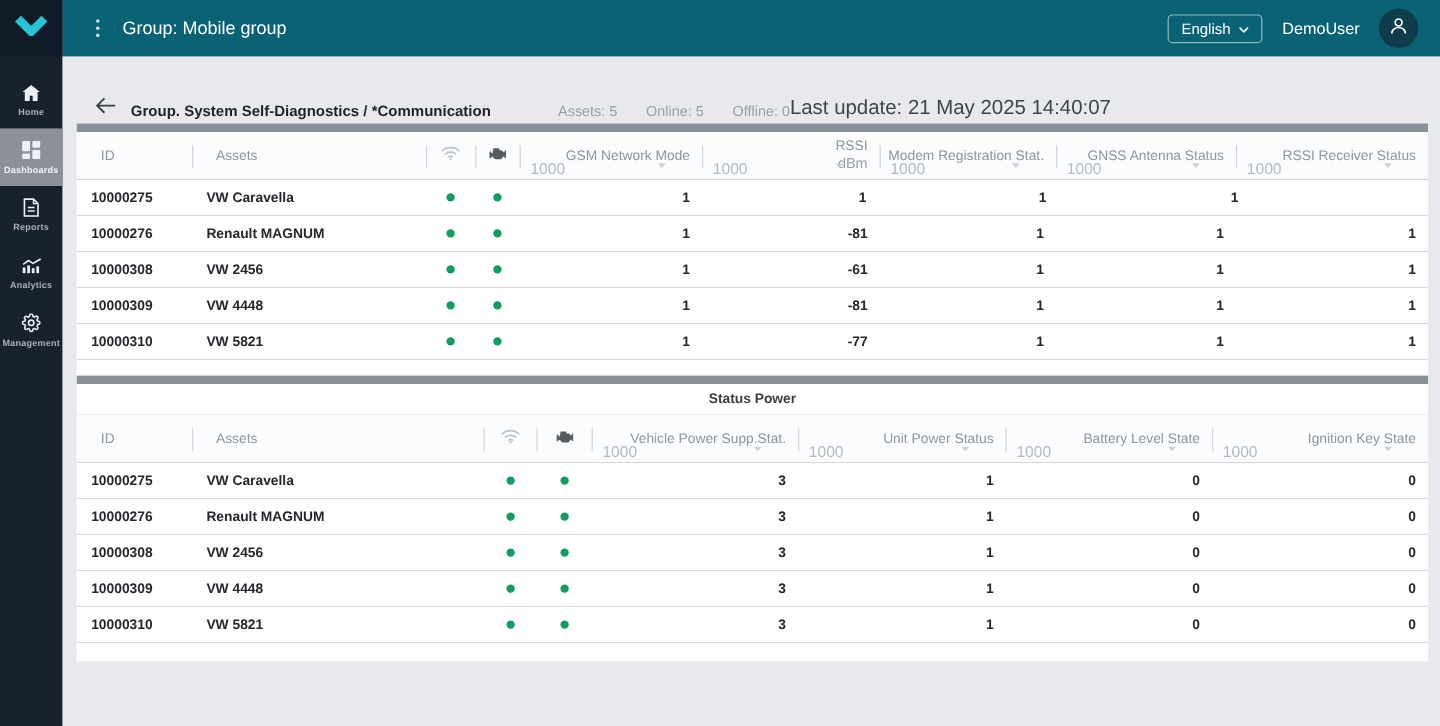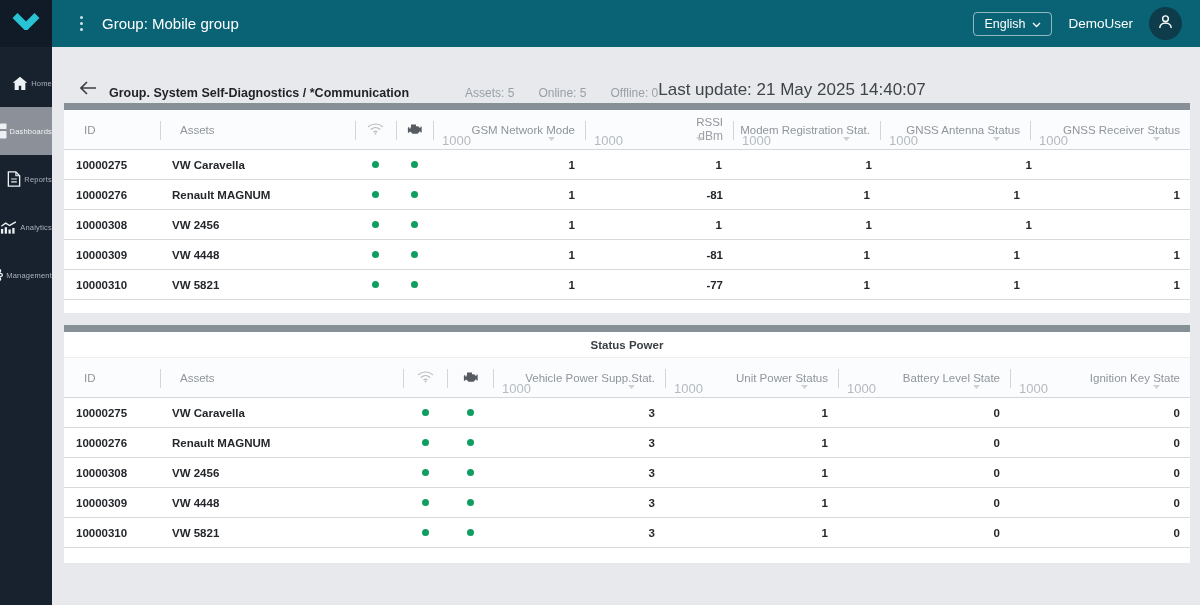--- a/index.html
+++ b/index.html
@@ -3,21 +3,21 @@
 <meta charset="utf-8">
 <style>
   * { margin:0; padding:0; box-sizing:border-box; }
   html,body { width:1200px; height:605px; overflow:hidden; }
   body { font-family:"Liberation Sans","DejaVu Sans",sans-serif; background:#e7e9ec; position:relative; }
 
   
   .sidebar { position:absolute; left:0; top:0; width:52px; height:605px; background:#18222f; z-index:3; }
   .logo { height:47px; background:#111a27; display:flex; align-items:center; justify-content:center; cursor:pointer; }
   .nav { padding-top:12px; }
-  .nav-item { height:48px; display:flex; flex-direction:row; align-items:center; justify-content:flex-end; gap:3px; cursor:pointer; }
+  .nav-item { height:48px; display:flex; flex-direction:column; align-items:center; justify-content:center; gap:3px; cursor:pointer;font-weight:bold; }
   .nav-item.active { background:#8c9199; }
   .nav-label { font-size:7.5px; color:#a9b0ba; letter-spacing:.2px; }
   .nav-item.active .nav-label { color:#f2f3f5; }
   .nav-icon { height:17px; display:flex; align-items:center; }
 
   
   .topbar { position:absolute; left:52px; right:0; top:0; height:47px; background:#0a6375; display:flex; align-items:center; padding:0 18px 0 22px; z-index:2; }
   .kebab { width:14px; display:flex; flex-direction:column; gap:3px; align-items:center; cursor:pointer; }
   .kebab i { width:3px; height:3px; border-radius:50%; background:#cfe3e8; display:block; }
   .topbar-title { color:#fff; font-size:15px; margin-left:14px; }
@@ -30,21 +30,21 @@
   .content { position:absolute; left:52px; top:47px; right:0; bottom:0; background:#e7e9ec; }
   .toolbar { height:53px; display:flex; align-items:flex-end; padding:0 26px; }
   .back-btn { background:none; border:none; cursor:pointer; display:flex; align-items:center; padding:2px; }
   .breadcrumb { font-size:12.5px; font-weight:700; color:#1f2226; margin-left:10px; }
   .stats { display:flex; gap:24px; margin-left:56px; }
   .stats span { font-size:12px; color:#9aa0a6; }
   .last-update { font-size:17px; color:#3f4449; }
 
   .section { margin:0 10px 0 12px; }
   .section.first { margin-top:3px; }
-  .section.second { margin-top:12px; }
+  .section.second { }
   .hbar { height:7px; background:#878f97; cursor:pointer; }
   .panel { background:#ffffff; }
   .panel-title { height:26px; display:flex; align-items:center; justify-content:center; font-size:11.5px; font-weight:600; color:#3a3f44; border-bottom:1px solid #eceef0; }
 
   .thead { height:40px; display:flex; background:#fbfcfd; border-bottom:1px solid #d5d8db; }
   .th { position:relative; display:flex; align-items:center; cursor:pointer; }
   .th:not(:first-child)::before { content:""; position:absolute; left:0; top:11px; height:19px; width:1px; background:#d2d5d9; }
   .th-text { justify-content:flex-start; padding-left:20px; }
   .th-icon { justify-content:center; }
   .th-num { justify-content:flex-end; padding-right:10px; }
@@ -233,21 +233,21 @@
               <span class="th-lblock">
                 <span class="th-label">GNSS Antenna Status</span>
               </span>
               <span class="th-caret"><svg width="7" height="4" viewBox="0 0 7 4">
                   <path d="M0 0l3.5 4L7 0" fill="#c6cace"></path>
                 </svg></span>
             </div>
             <div class="th th-num" style="width: 160px;">
               <span class="th-badge">1000</span>
               <span class="th-lblock">
-                <span class="th-label">GNSS Receiver Status</span>
+                <span class="th-label">RSSI Receiver Status</span>
               </span>
               <span class="th-caret"><svg width="7" height="4" viewBox="0 0 7 4">
                   <path d="M0 0l3.5 4L7 0" fill="#c6cace"></path>
                 </svg></span>
             </div>
           </div>
           <div class="tbody">
             <div class="trow">
               <div class="td td-text" style="width: 96px;">10000275</div>
               <div class="td td-text" style="width: 195px;">VW Caravella</div>
@@ -280,20 +280,21 @@
             <div class="trow">
               <div class="td td-text" style="width: 96px;">10000308</div>
               <div class="td td-text" style="width: 195px;">VW 2456</div>
               <div class="td td-icon" style="width: 41px;">
                 <span class="dot"></span>
               </div>
               <div class="td td-icon" style="width: 37px;">
                 <span class="dot"></span>
               </div>
               <div class="td td-num" style="width: 152px;">1</div>
+              <div class="td td-num" style="width: 148px;">-61</div>
               <div class="td td-num" style="width: 147px;">1</div>
               <div class="td td-num" style="width: 150px;">1</div>
               <div class="td td-num" style="width: 160px;">1</div>
             </div>
             <div class="trow">
               <div class="td td-text" style="width: 96px;">10000309</div>
               <div class="td td-text" style="width: 195px;">VW 4448</div>
               <div class="td td-icon" style="width: 41px;">
                 <span class="dot"></span>
               </div>

